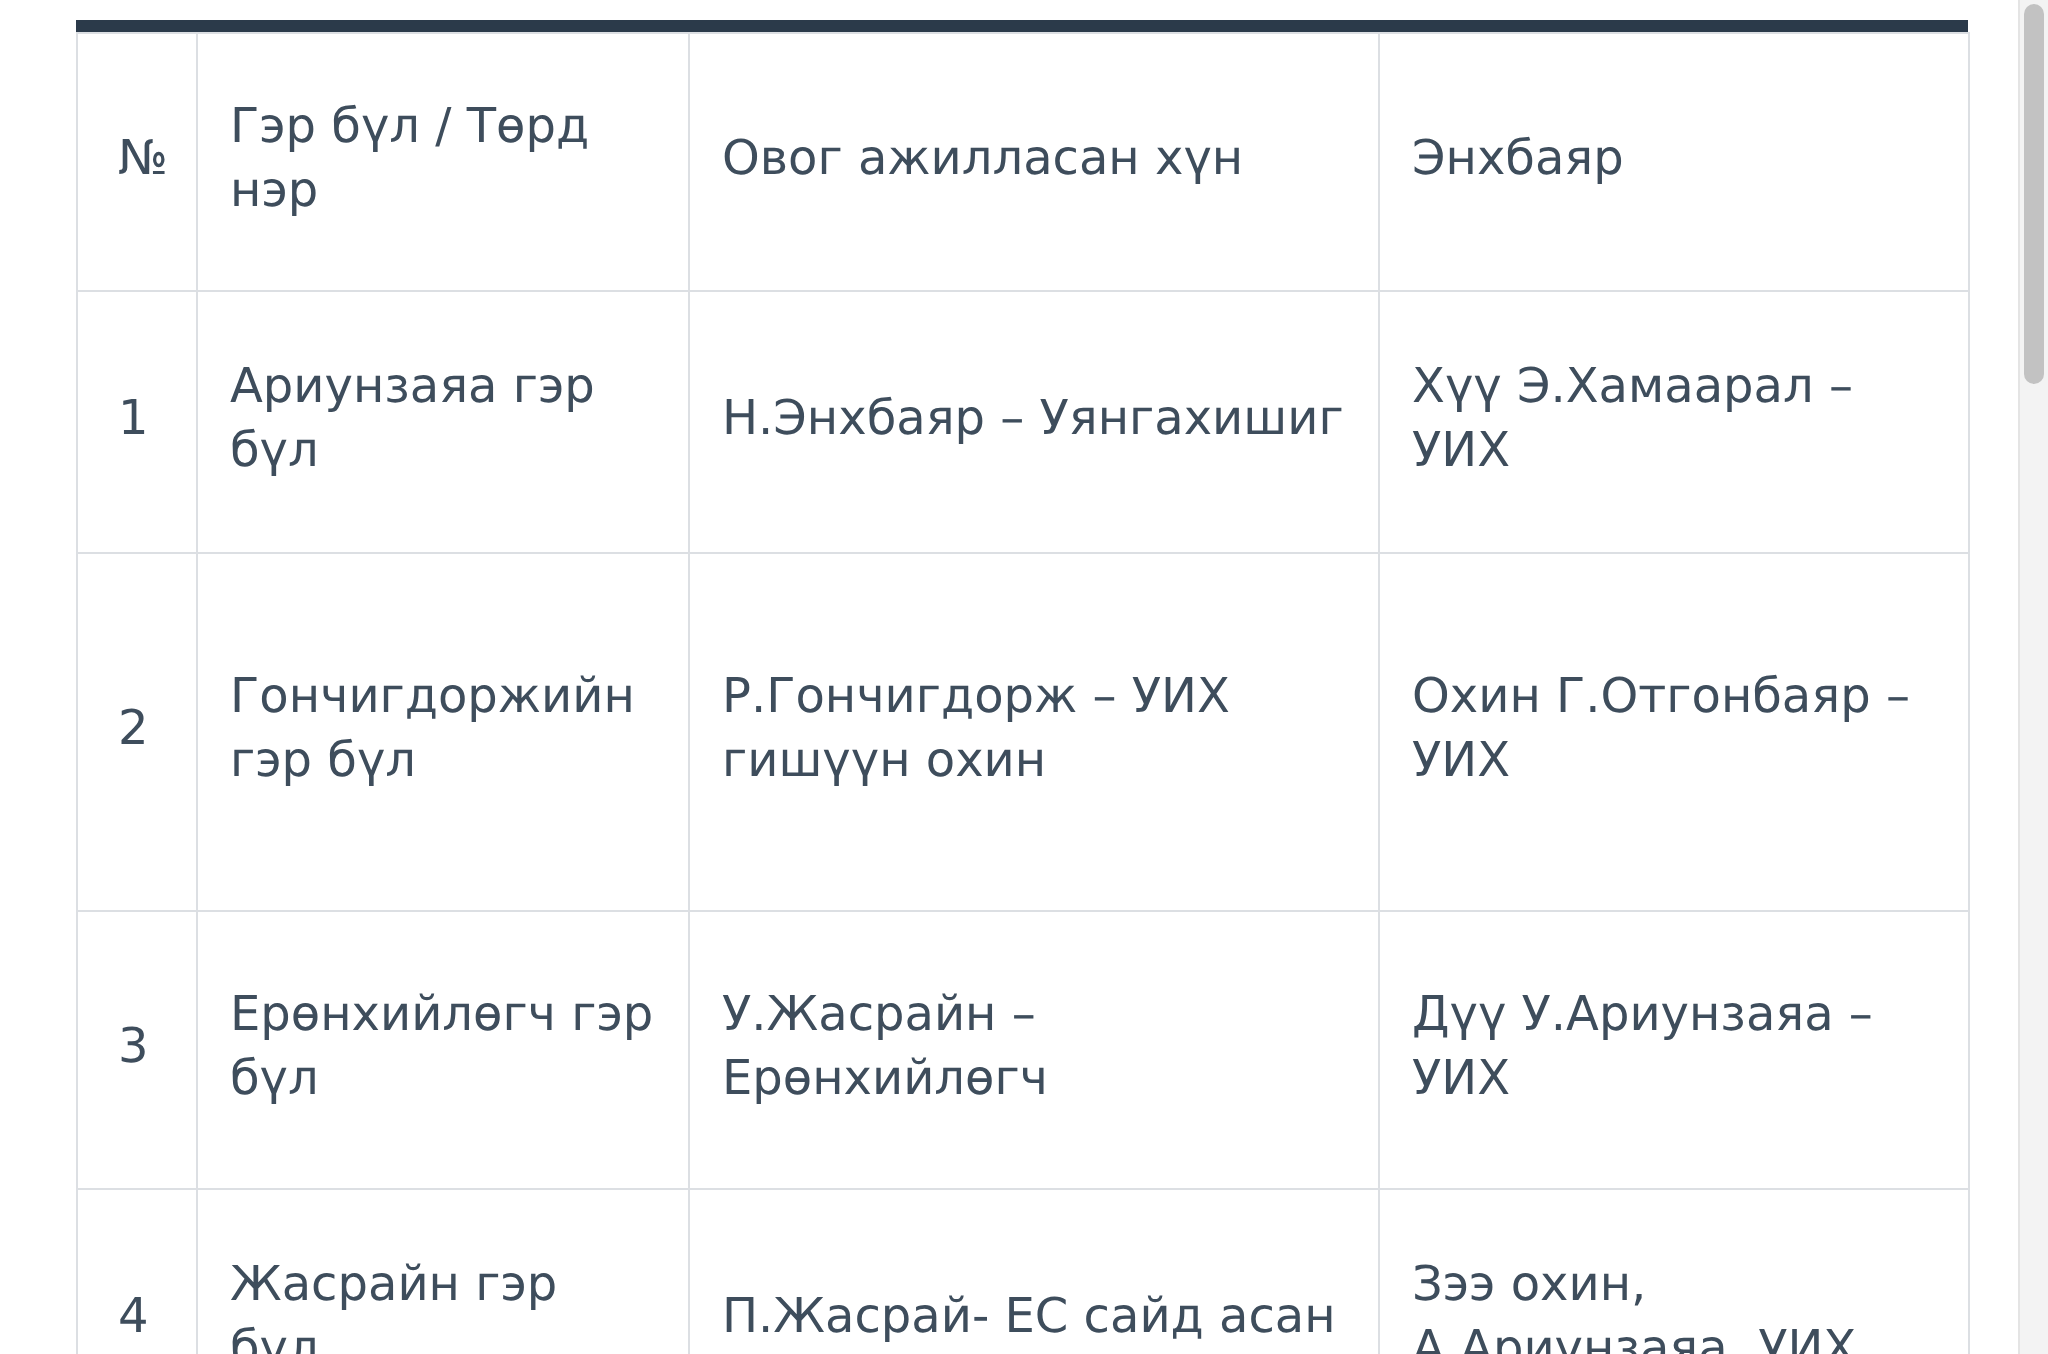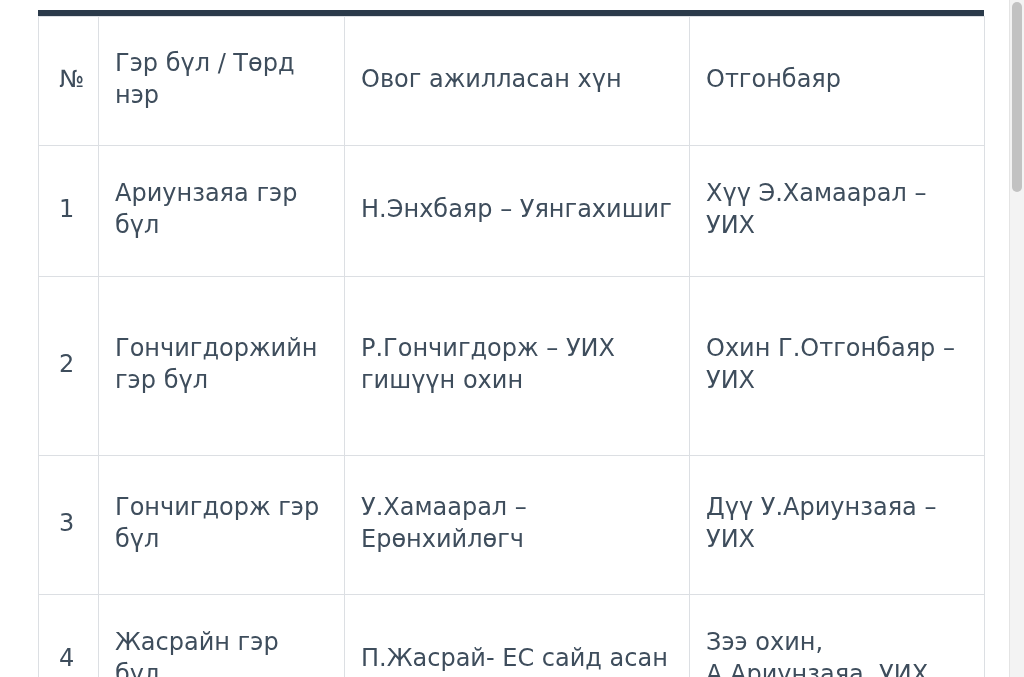--- a/index.html
+++ b/index.html
@@ -107,21 +107,21 @@
           <td>
               <span class="cell-text">№</span>
             </td>
           <td>
               <span class="cell-text">Гэр бүл / Төрд нэр</span>
             </td>
           <td>
               <span class="cell-text">Овог ажилласан хүн</span>
             </td>
           <td>
-              <span class="cell-text">Отгонбаяр</span>
+              <span class="cell-text">Энхбаяр</span>
             </td>
         </tr>
 
         <tr class="r1">
           <td>
               <span class="cell-text">1</span>
             </td>
           <td>
               <span class="cell-text">Ариунзаяа гэр бүл</span>
             </td>
@@ -146,24 +146,24 @@
           <td>
               <span class="cell-text">Охин Г.Отгонбаяр – УИХ</span>
             </td>
         </tr>
 
         <tr class="r3">
           <td>
               <span class="cell-text">3</span>
             </td>
           <td>
-              <span class="cell-text">Гончигдорж гэр бүл</span>
+              <span class="cell-text">Ерөнхийлөгч гэр бүл</span>
             </td>
           <td>
-              <span class="cell-text">У.Хамаарал – Ерөнхийлөгч</span>
+              <span class="cell-text">У.Жасрайн – Ерөнхийлөгч</span>
             </td>
           <td>
               <span class="cell-text">Дүү У.Ариунзаяа – УИХ</span>
             </td>
         </tr>
 
         <tr class="r4">
           <td>
               <span class="cell-text">4</span>
             </td>

